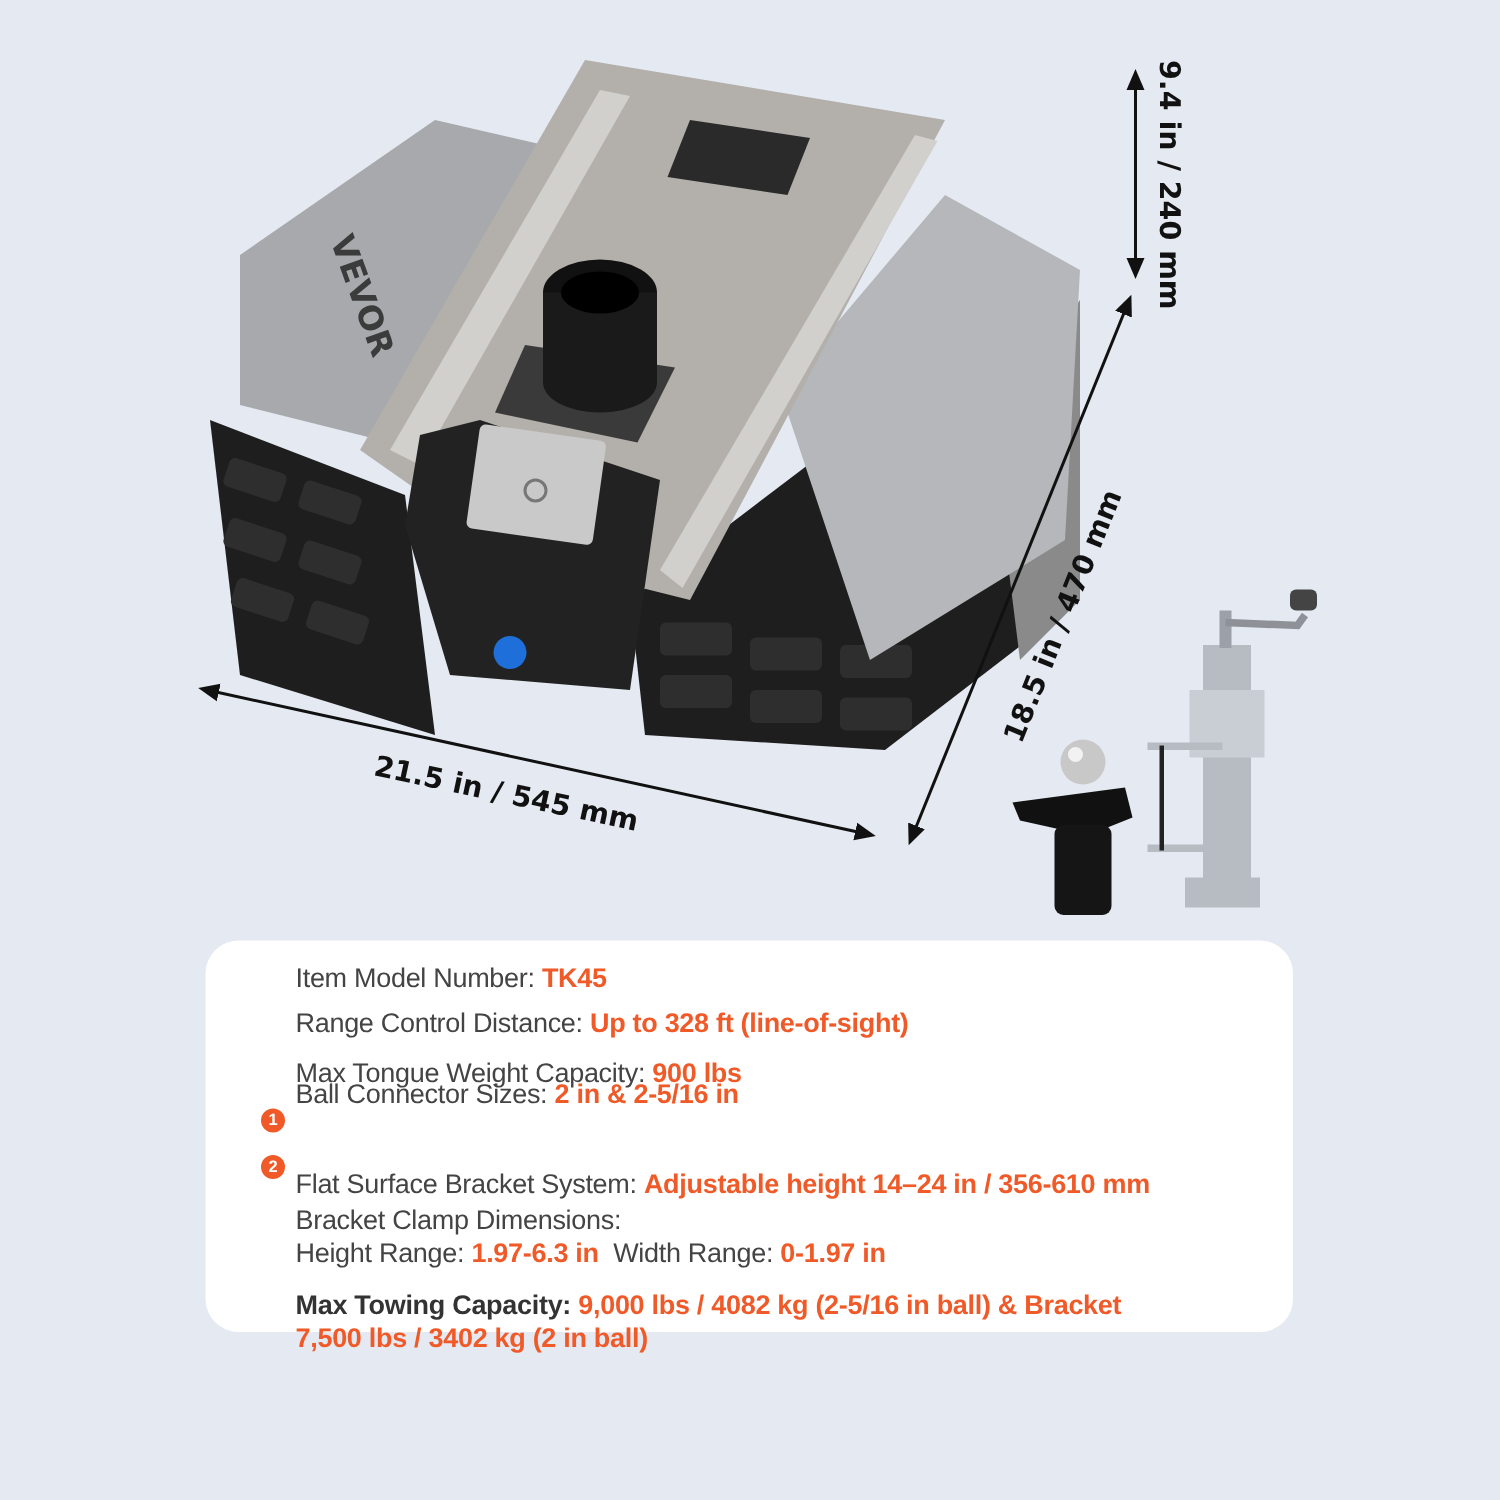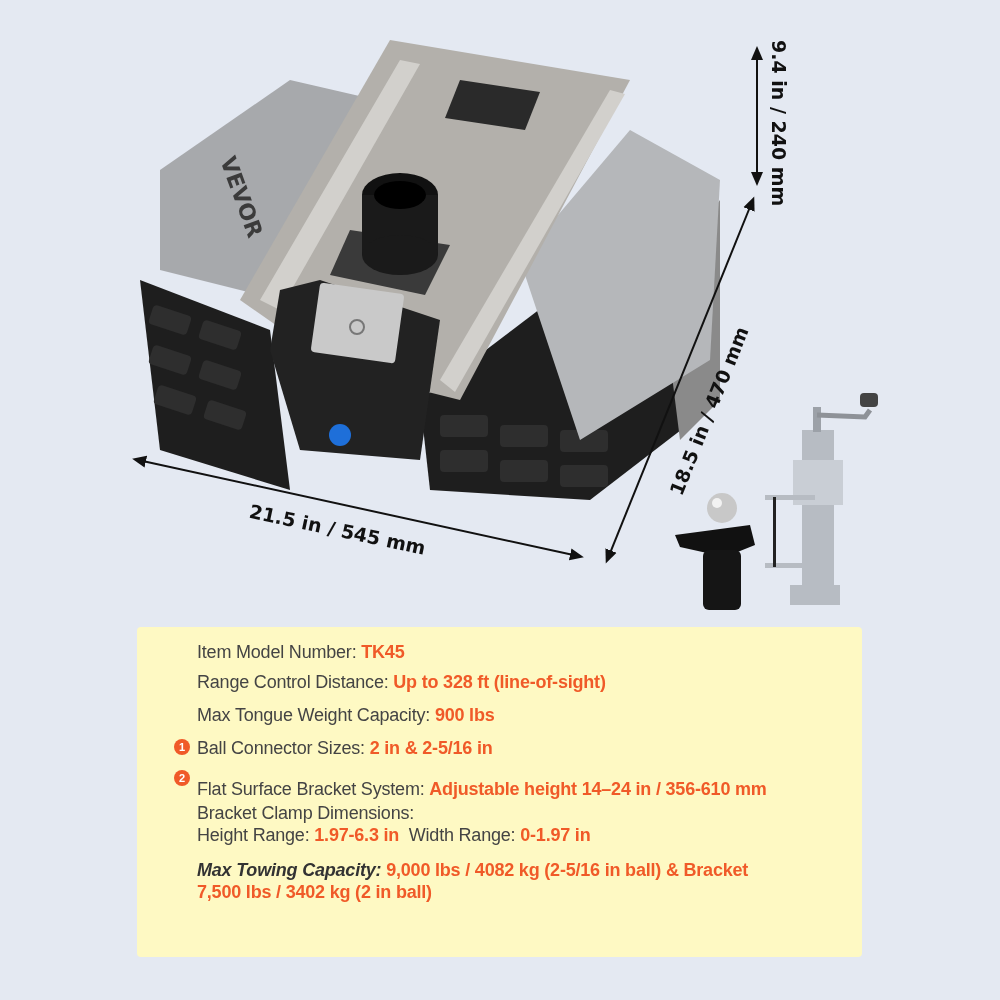--- a/index.html
+++ b/index.html
@@ -11,29 +11,29 @@
   .stage { position:absolute; inset:0; }
 
   
   .robot { position:absolute; left:120px; top:20px; width:620px; height:500px; }
 
   .dim-label {
     position:absolute; font-family:"DejaVu Sans", sans-serif; font-weight:bold;
     color:#111; font-size:19px; white-space:nowrap; transform-origin:left top;
   }
   .spec-card {
-    position:absolute; left:137px; top:627px; width:725px; height:330px;
-    background:#fef9c3; border-radius:4px;
+    position:absolute; left:137px; top:627px; width:725px; height:261px;
+    background:#ffffff; border-radius:22px;
   }
   .spec-line {
     position:absolute; left:60px; font-size:18px; color:#444; white-space:nowrap;
     letter-spacing:-0.2px;
   }
   .spec-line .v { color:#f05a28; font-weight:bold; }
-  .spec-line.bold .k { font-weight:bold; color:#333;font-style:italic; }
+  .spec-line.bold .k { font-weight:bold; color:#333; }
   .badge {
     position:absolute; left:37px; width:16px; height:16px; border-radius:50%;
     background:#f05a28; color:#fff; font-size:11px; font-weight:bold;
     text-align:center; line-height:16px;
   }
 </style>
 </head>
 <body>
 
 <div class="stage">
@@ -126,21 +126,21 @@
       <span class="k">Item Model Number: </span><span class="v">TK45</span>
     </div>
     <div class="spec-line" style="top:45px">
       <span class="k">Range Control Distance: </span><span class="v">Up to 328 ft (line-of-sight)</span>
     </div>
     <div class="spec-line" style="top:78px">
       <span class="k">Max Tongue Weight Capacity: </span><span class="v">900 lbs</span>
     </div>
 
     <div class="badge" style="top:112px">1</div>
-    <div class="spec-line" style="top:111px">
+    <div class="spec-line" style="top:92px">
       <span class="k">Ball Connector Sizes: </span><span class="v">2 in &amp; 2-5/16 in</span>
     </div>
 
     <div class="badge" style="top:143px">2</div>
     <div class="spec-line" style="top:152px">
       <span class="k">Flat Surface Bracket System: </span><span class="v">Adjustable height 14–24 in / 356-610 mm</span>
     </div>
 
     <div class="spec-line" style="top:176px">
       <span class="k">Bracket Clamp Dimensions:</span>

